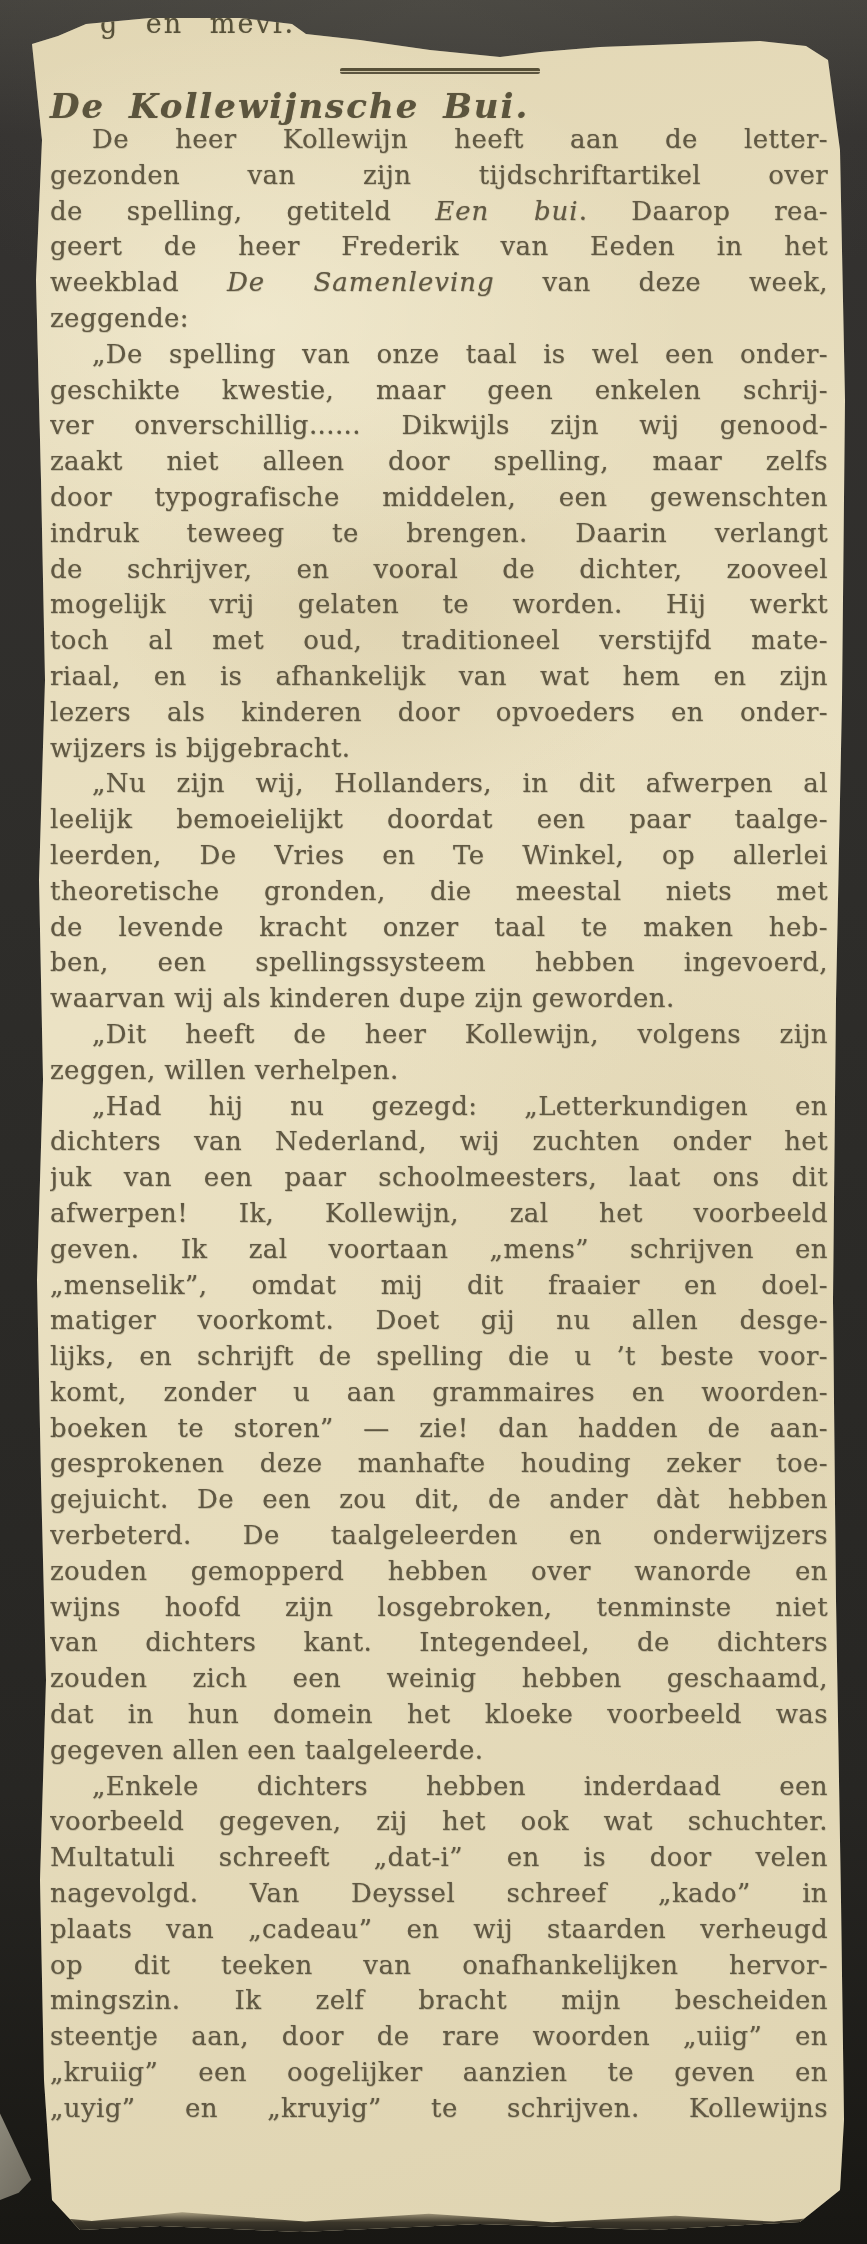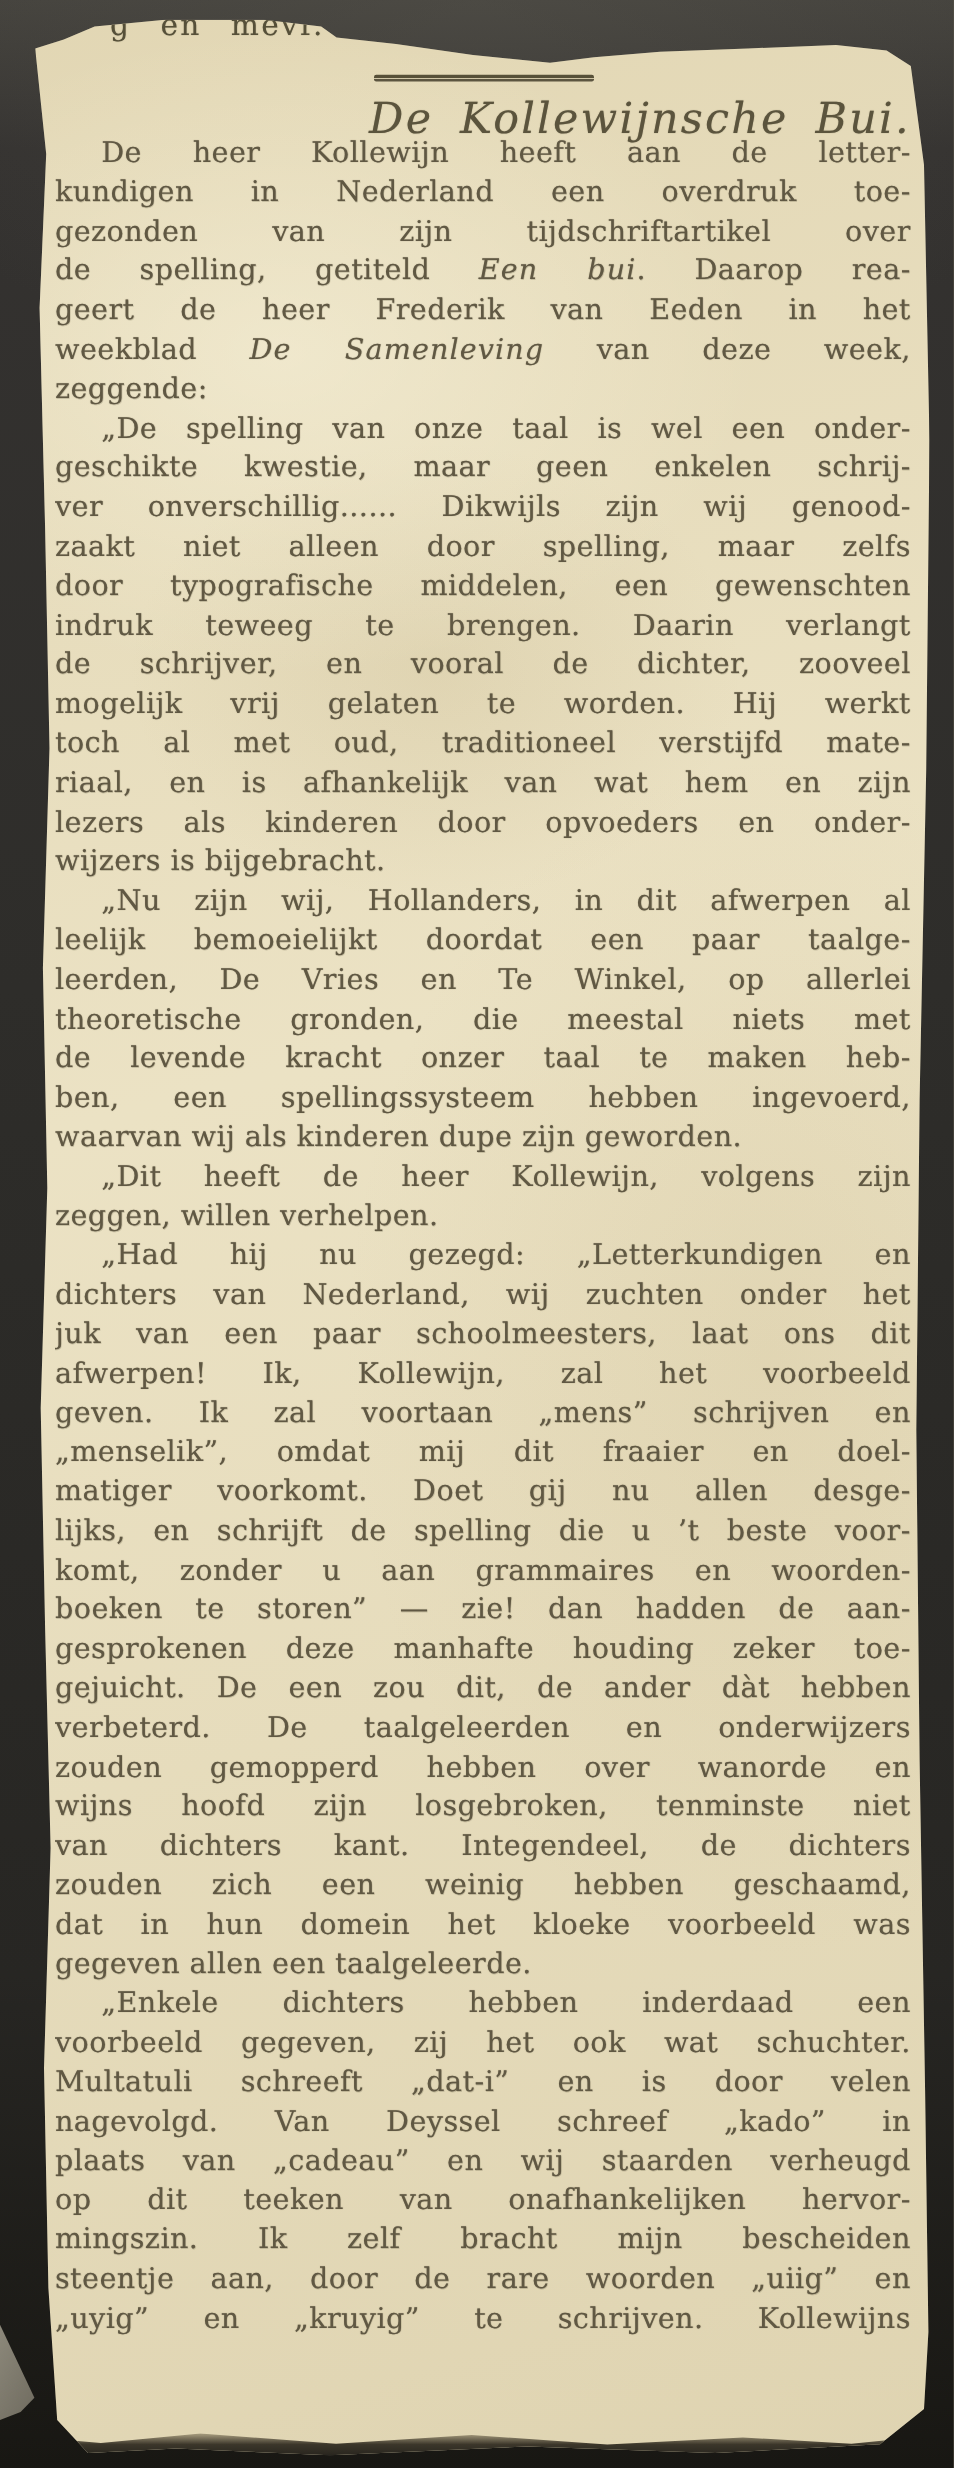--- a/index.html
+++ b/index.html
@@ -70,24 +70,24 @@
       rgba(87,80,56,.15) 3px, rgba(87,80,56,.15) 4px,
       #5c5540 4px, #5c5540 6px);
     border-radius: 2px;
   }
 
   .title {
     position: absolute;
     left: 24px; top: 76px;
     width: 778px;
     margin: 0;
-    font-size: 39px;
+    font-size: 34px;
     font-style: italic;
-    font-weight: normal;
-    text-align: right;
+    font-weight: bold;
+    text-align: left;
     letter-spacing: 2px;
     word-spacing: 10px;
     color: #5b543d;
     text-shadow: 0 0 1px rgba(91,84,61,.55);
   }
 
   .column {
     position: absolute;
     left: 24px; top: 112px;
     width: 778px;
@@ -135,21 +135,20 @@
   <div class="paper">
     <div class="fragment">g en mevr. A.</div>
 
     <div class="divider"></div>
 
     <h1 class="title">De Kollewijnsche Bui.</h1>
 
     <div class="column">
         <div class="para">
           <div class="line first">De heer Kollewijn heeft aan de letter-</div>
-          <div class="line">kundigen in Nederland een overdruk toe-</div>
           <div class="line">gezonden van zijn tijdschriftartikel over</div>
           <div class="line">de spelling, getiteld <i>Een bui</i>. Daarop rea-</div>
           <div class="line">geert de heer Frederik van Eeden in het</div>
           <div class="line">weekblad <i>De Samenleving</i> van deze week,</div>
           <div class="line endline">zeggende:</div>
         </div>
         <div class="para">
           <div class="line first">„De spelling van onze taal is wel een onder-</div>
           <div class="line">geschikte kwestie, maar geen enkelen schrij-</div>
           <div class="line">ver onverschillig...... Dikwijls zijn wij genood-</div>
@@ -199,19 +198,20 @@
         </div>
         <div class="para">
           <div class="line first">„Enkele dichters hebben inderdaad een</div>
           <div class="line">voorbeeld gegeven, zij het ook wat schuchter.</div>
           <div class="line">Multatuli schreeft „dat-i” en is door velen</div>
           <div class="line">nagevolgd. Van Deyssel schreef „kado” in</div>
           <div class="line">plaats van „cadeau” en wij staarden verheugd</div>
           <div class="line">op dit teeken van onafhankelijken hervor-</div>
           <div class="line">mingszin. Ik zelf bracht mijn bescheiden</div>
           <div class="line">steentje aan, door de rare woorden „uiig” en</div>
+          <div class="line">„kruiig” een oogelijker aanzien te geven en</div>
           <div class="line">„uyig” en „kruyig” te schrijven. Kollewijns</div>
         </div>
       </div>
 
     <div class="bottom-tear"></div>
   </div>
 </div>
 
 </body></html>

